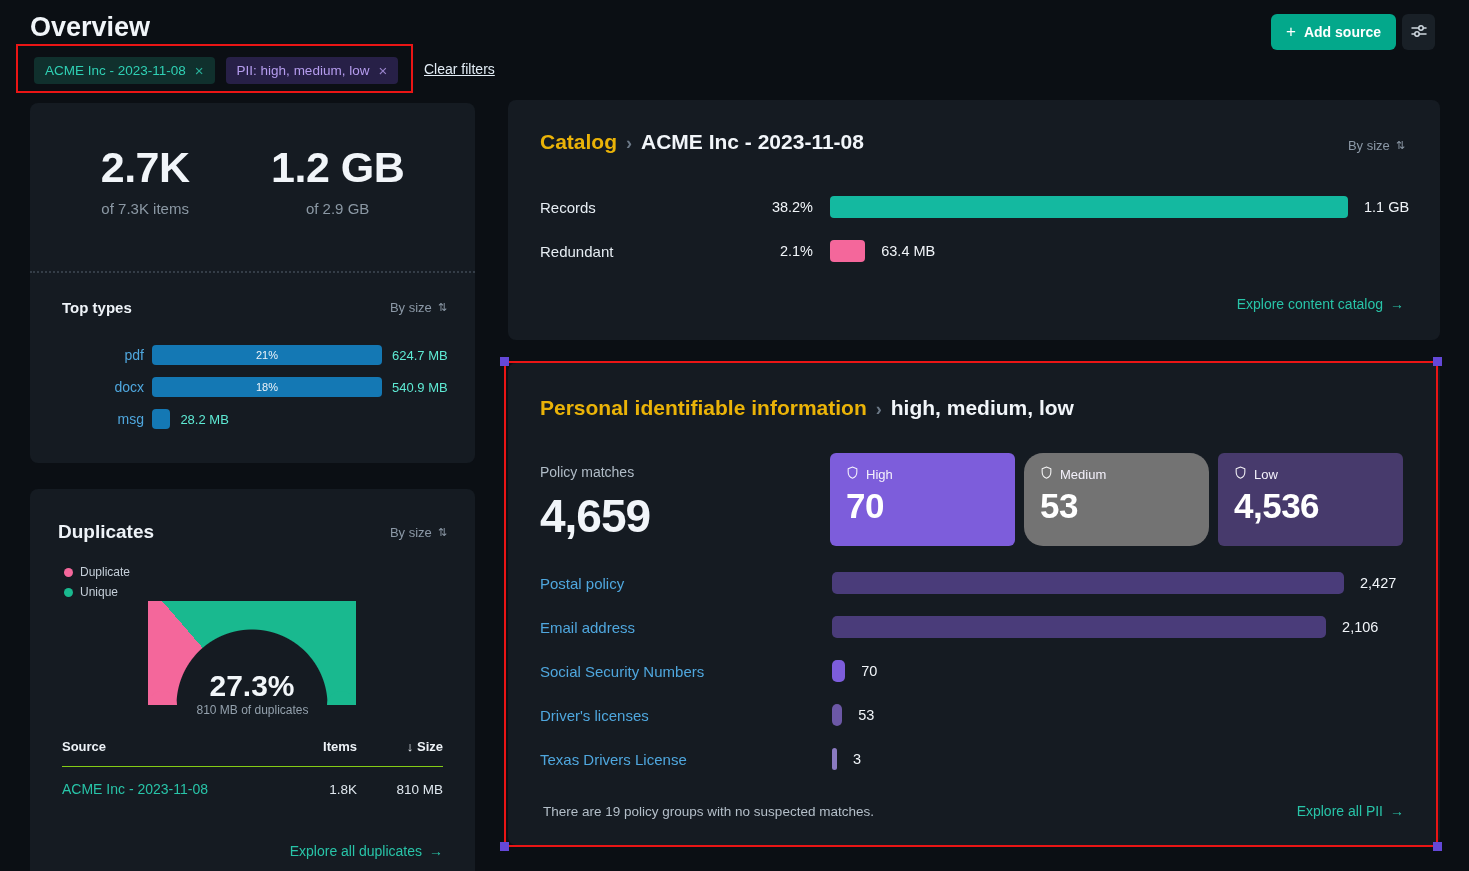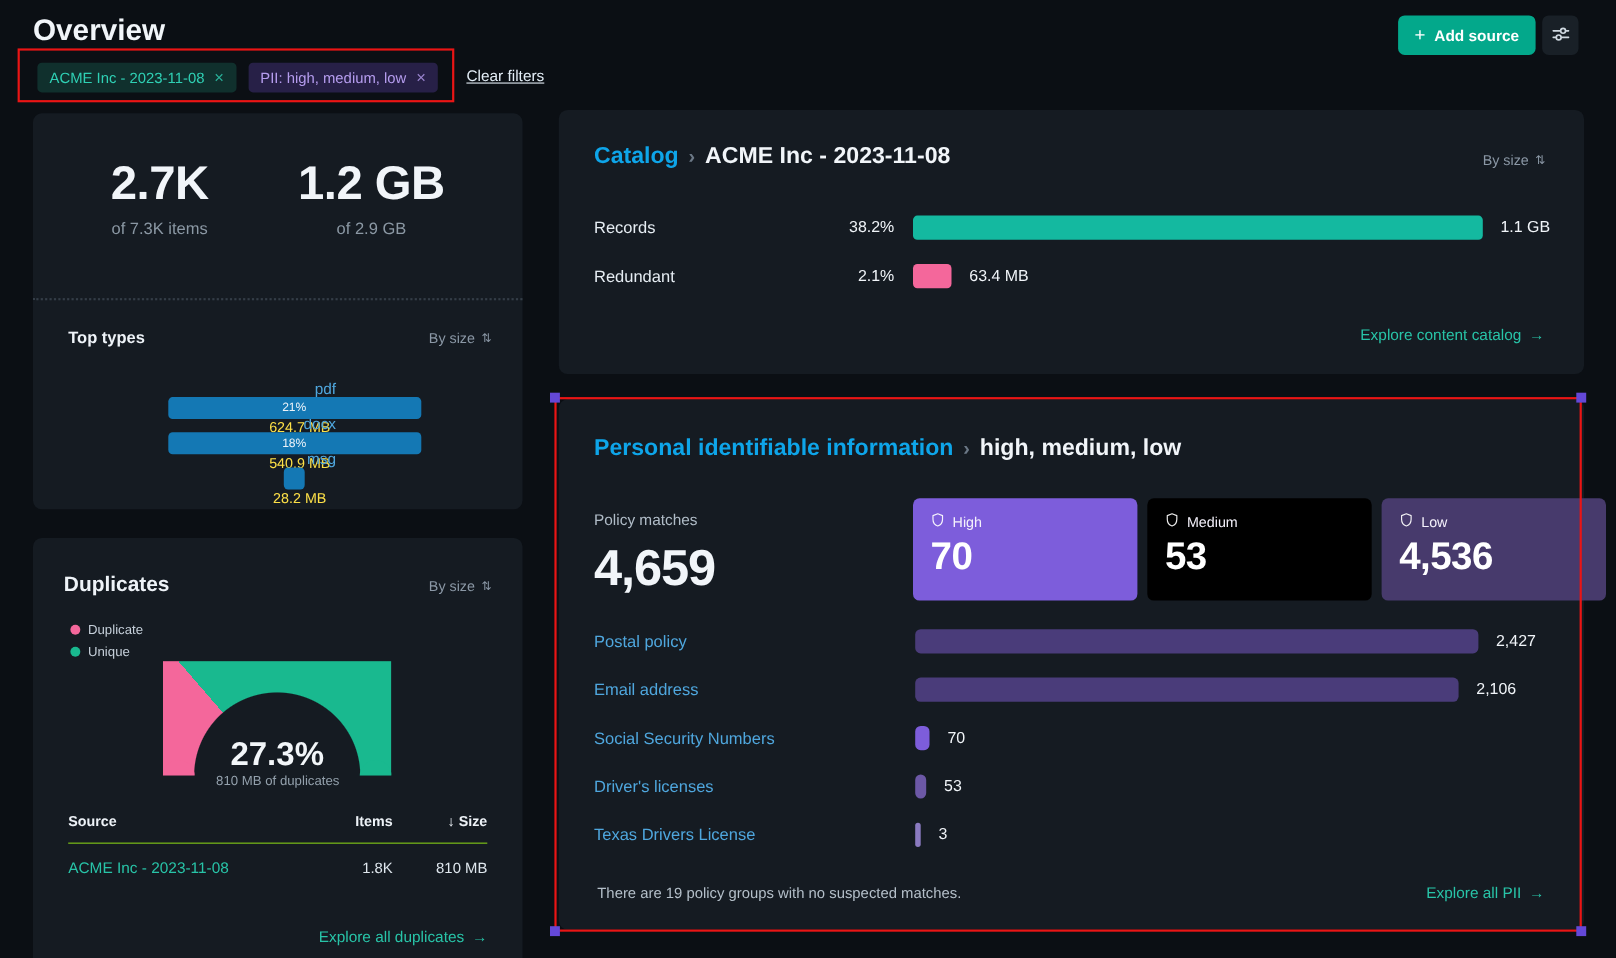--- a/index.html
+++ b/index.html
@@ -35,25 +35,25 @@
   .stat { text-align:center; }
   .stat-v { font-size:43px; font-weight:700; color:#f1f5f9; letter-spacing:-0.5px; }
   .stat-s { margin-top:8px; font-size:15px; color:#8b98a4; }
   .dotted { position:absolute; left:0; right:0; top:168px; border-top:2px dotted #343d47; }
   .tt-head { position:absolute; left:32px; right:28px; top:196px; display:flex; justify-content:space-between; align-items:center; }
   .sec-title { font-size:15px; font-weight:700; color:#eef3f8; }
   .sec-title-lg { font-size:19px; }
   .sort { display:flex; align-items:center; gap:6px; background:none; border:none; color:#8b98a6; font-size:13px; cursor:pointer; font-family:inherit; }
   .sort-icon { font-size:11px; }
   .tt-rows { position:absolute; left:30px; top:242px; right:0; }
-  .tt-row { display:flex; align-items:center; margin-bottom:12px; height:20px;flex-direction:column; }
+  .tt-row { display:flex; align-items:center; margin-bottom:12px; height:20px; }
   .tt-label { width:92px; text-align:right; padding-right:8px; font-size:14px; color:#4fa7de; cursor:pointer; }
   .tt-bar { height:20px; border-radius:4px; background:#1478b4; position:relative; flex:none; }
   .tt-pct { position:absolute; inset:0; text-align:center; line-height:20px; font-size:11px; color:#ecf3f9; }
-  .tt-size { margin-left:10px; font-size:13px; color:#fde047; }
+  .tt-size { margin-left:10px; font-size:13px; color:#5eead4; }
 
   
   .dup-head { position:absolute; left:28px; right:28px; top:32px; display:flex; justify-content:space-between; align-items:center; }
   .legend { position:absolute; left:34px; top:76px; }
   .legend-item { display:flex; align-items:center; gap:7px; margin-bottom:6px; font-size:12px; color:#c5cfd9; }
   .dot { width:9px; height:9px; border-radius:50%; flex:none; }
   .gauge { position:absolute; left:118px; top:112px; width:208px; height:104px; overflow:hidden; }
   .gauge-arc { position:absolute; inset:0;
     -webkit-mask:radial-gradient(circle at 50% 100%, transparent 0 75px, #000 76px);
     mask:radial-gradient(circle at 50% 100%, transparent 0 75px, #000 76px); }
@@ -64,40 +64,40 @@
   .dup-table { position:absolute; left:32px; right:32px; top:250px; font-size:13px; }
   .dup-thead { display:flex; padding-bottom:12px; border-bottom:1px solid #84cc16; font-weight:700; color:#edf2f7; }
   .col-src { flex:1; } .col-items { width:72px; text-align:right; } .col-size { width:86px; text-align:right; }
   .dup-row { display:flex; padding-top:14px; color:#dfe7ee; font-size:13.5px; align-items:center; }
   .dup-row .col-src { color:#28c4a8; cursor:pointer; font-size:14px; }
   .explore { position:absolute; display:flex; align-items:center; gap:7px; color:#28c4a8; font-size:14px; cursor:pointer; text-decoration:none; }
   #dup-explore { right:32px; top:354px; }
 
   
   .crumbs { position:absolute; left:32px; top:30px; font-size:21px; font-weight:700; display:flex; align-items:baseline; gap:9px; white-space:nowrap; }
-  .crumb-link { color:#0ea5e9; cursor:pointer; }
+  .crumb-link { color:#eab308; cursor:pointer; }
   .crumb-sep { color:#6b7886; font-size:18px; }
   .crumb-name { color:#f1f5f9; }
   #cat-sort { position:absolute; right:35px; top:38px; }
   .cat-rows { position:absolute; left:32px; top:95px; right:28px; }
   .cat-row { display:flex; align-items:center; height:24px; margin-bottom:20px; }
   .cat-label { width:180px; font-size:15px; color:#e6edf3; }
   .cat-pct { width:93px; margin-right:17px; text-align:right; font-size:14.5px; color:#f1f5f9; }
   .bar { height:22px; border-radius:4px; flex:none; }
   .bar-rounder { border-radius:5px; }
   .bar-val { margin-left:16px; font-size:14.5px; color:#f1f5f9; }
   #cat-explore { right:36px; top:196px; }
 
   
   #pii-title { top:33px; }
   .policy { position:absolute; left:32px; top:101px; }
   .policy-label { font-size:14px; color:#b0bcc7; }
   .policy-value { margin-top:9px; font-size:46px; font-weight:700; color:#f1f5f9; letter-spacing:-1px; }
   .sev-row { position:absolute; left:322px; top:90px; display:flex; gap:9px; }
-  .sev { width:204px; height:93px; border-radius:6px; padding:13px 16px; cursor:pointer; }
+  .sev { width:185px; height:93px; border-radius:6px; padding:13px 16px; cursor:pointer; }
   .sev-head { display:flex; align-items:center; gap:7px; font-size:13px; color:#f4f1fb; }
   .sev-val { margin-top:4px; font-size:35px; font-weight:700; color:#ffffff; letter-spacing:-0.5px; }
   .pii-rows { position:absolute; left:32px; top:208px; right:28px; }
   .pii-row { display:flex; align-items:center; height:24px; margin-bottom:20px; }
   .pii-label { width:292px; font-size:15px; color:#4fa7de; cursor:pointer; }
   .pii-bar-min { min-width:5px; }
   .pii-note { position:absolute; left:35px; bottom:26px; font-size:13.5px; color:#b4bfc9;text-align:center; }
   #pii-explore { right:36px; bottom:26px; }
 
   
@@ -270,21 +270,21 @@
     <div class="sev-row">
       <div class="sev" style="background: rgb(125, 93, 219);">
         <div class="sev-head">
           <span><svg viewBox="0 0 24 24" width="13" height="13">
                 <path d="M12 2 L20 5 V11 C20 16.5 16.6 21 12 22.5 C7.4 21 4 16.5 4 11 V5 Z" fill="none" stroke="rgba(255,255,255,0.92)" stroke-width="2" stroke-linejoin="round"></path>
               </svg></span>
           <span>High</span>
         </div>
         <div class="sev-val">70</div>
       </div>
-      <div class="sev" style="background: #000000;">
+      <div class="sev" style="background: #737373; border-radius: 19px;">
         <div class="sev-head">
           <span><svg viewBox="0 0 24 24" width="13" height="13">
                 <path d="M12 2 L20 5 V11 C20 16.5 16.6 21 12 22.5 C7.4 21 4 16.5 4 11 V5 Z" fill="none" stroke="rgba(255,255,255,0.92)" stroke-width="2" stroke-linejoin="round"></path>
               </svg></span>
           <span>Medium</span>
         </div>
         <div class="sev-val">53</div>
       </div>
       <div class="sev" style="background: rgb(71, 58, 108);">
         <div class="sev-head">

